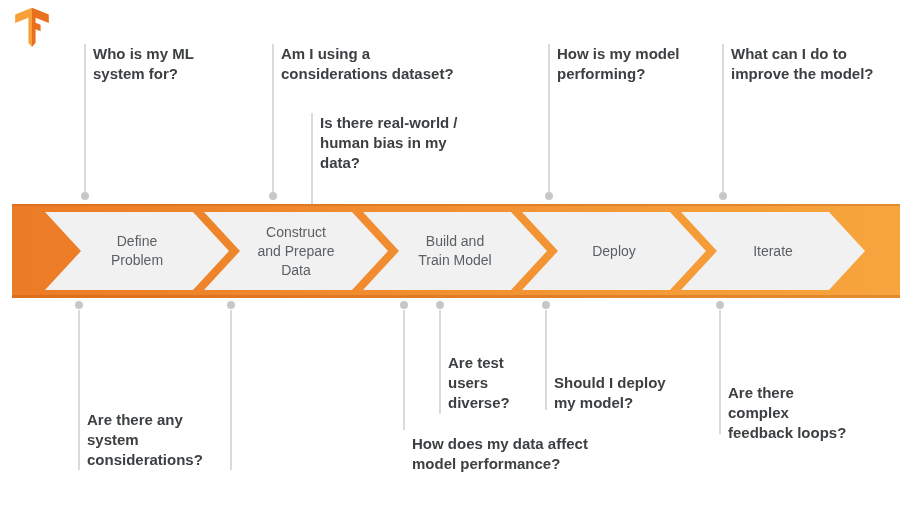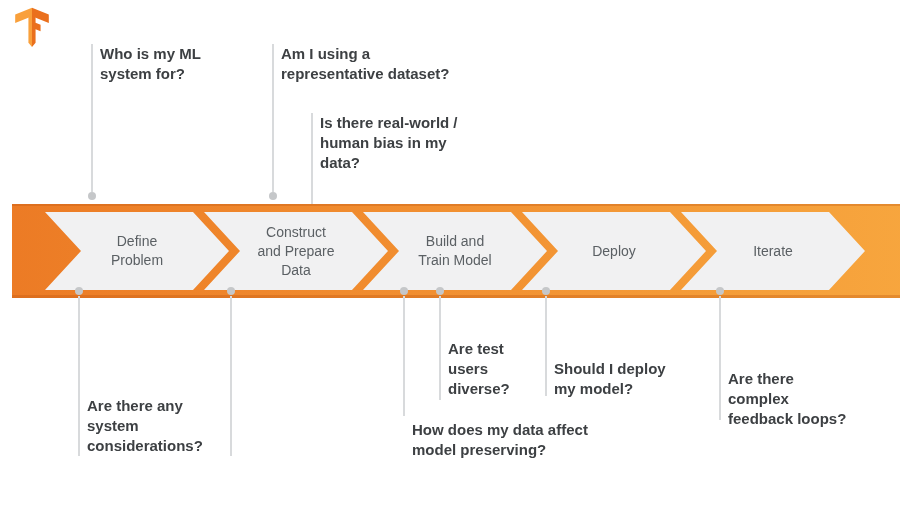--- a/index.html
+++ b/index.html
@@ -33,30 +33,30 @@
   .qline{position:absolute;left:0;top:0;width:2px;background:var(--connector-line,#D8DADC);}
   .qdot{position:absolute;left:-3px;width:8px;height:8px;border-radius:50%;
         background:var(--connector-dot,#C5C7C9);}
   .qtext{
     white-space:pre-line;font-size:15px;line-height:20px;font-weight:bold;
     color:var(--question-text,#3D4043);margin-left:9px;
   }
   
   .q.top .qline{height:148px}
   .q.top .qdot{top:148px}
-  .qt1{left:91px;top:44px}
+  .qt1{left:84px;top:44px}
   .qt2{left:272px;top:44px}
   .qt3{left:311px;top:113px}
   .qt3 .qline{height:79px}
   .qt3 .qdot{top:79px}
   .qt4{left:548px;top:44px}
   .qt5{left:722px;top:44px}
 
   
-  .q.bottom{top:287px}
+  .q.bottom{top:301px}
   .q.bottom .qdot{top:0}
   .q.bottom .qline{top:9px}
   .qb1{left:78px}  .qb1 .qline{height:160px} .qb1 .qtext{margin-top:109px}
   .qb2{left:230px} .qb2 .qline{height:160px} .qb2 .qtext{margin-top:87px}
   .qb3{left:403px} .qb3 .qline{height:120px} .qb3 .qtext{margin-top:133px}
   .qb4{left:439px} .qb4 .qline{height:104px} .qb4 .qtext{margin-top:52px}
   .qb5{left:545px} .qb5 .qline{height:100px} .qb5 .qtext{margin-top:72px}
   .qb6{left:719px} .qb6 .qline{height:124px} .qb6 .qtext{margin-top:82px}
 </style>
 </head>
@@ -74,28 +74,40 @@
   <div class="q top qt1">
     <span class="qline"></span>
     <span class="qdot"></span>
     <div class="qtext">Who is my ML
 system for?</div>
   </div>
   <div class="q top qt2">
     <span class="qline"></span>
     <span class="qdot"></span>
     <div class="qtext">Am I using a
-representative dataset?</div>
+considerations dataset?</div>
   </div>
   <div class="q top qt3">
     <span class="qline"></span>
     <span class="qdot"></span>
     <div class="qtext">Is there real-world /
 human bias in my
 data?</div>
+  </div>
+  <div class="q top qt4">
+    <span class="qline"></span>
+    <span class="qdot"></span>
+    <div class="qtext">How is my model
+performing?</div>
+  </div>
+  <div class="q top qt5">
+    <span class="qline"></span>
+    <span class="qdot"></span>
+    <div class="qtext">What can I do to
+improve the model?</div>
   </div>
 
   <div class="band">
     <div class="chev c1">
       <span class="chev-label">Define
 Problem</span>
     </div>
     <div class="chev c2">
       <span class="chev-label">Construct
 and Prepare
@@ -121,21 +133,21 @@
 considerations?</div>
   </div>
   <div class="q bottom qb2">
     <span class="qdot"></span>
     <span class="qline"></span>
   </div>
   <div class="q bottom qb3">
     <span class="qdot"></span>
     <span class="qline"></span>
     <div class="qtext">How does my data affect
-model preserving?</div>
+model performance?</div>
   </div>
   <div class="q bottom qb4">
     <span class="qdot"></span>
     <span class="qline"></span>
     <div class="qtext">Are test
 users
 diverse?</div>
   </div>
   <div class="q bottom qb5">
     <span class="qdot"></span>

